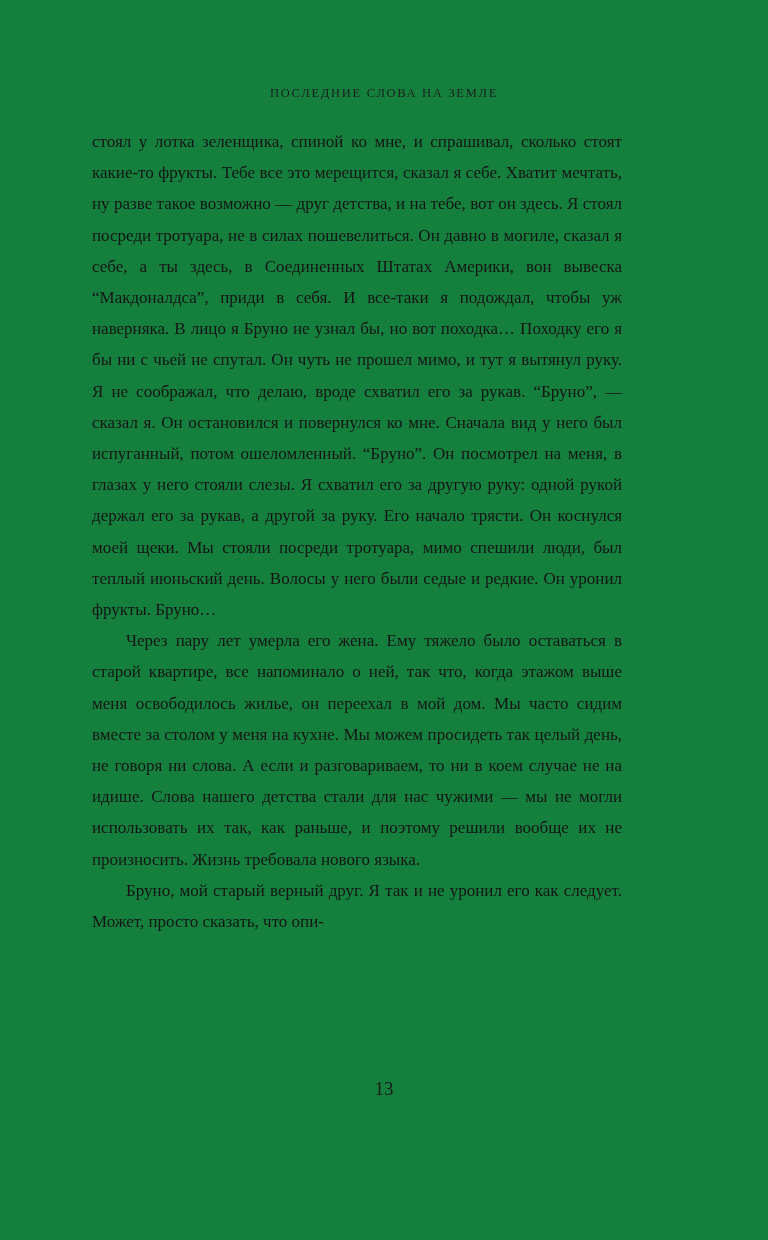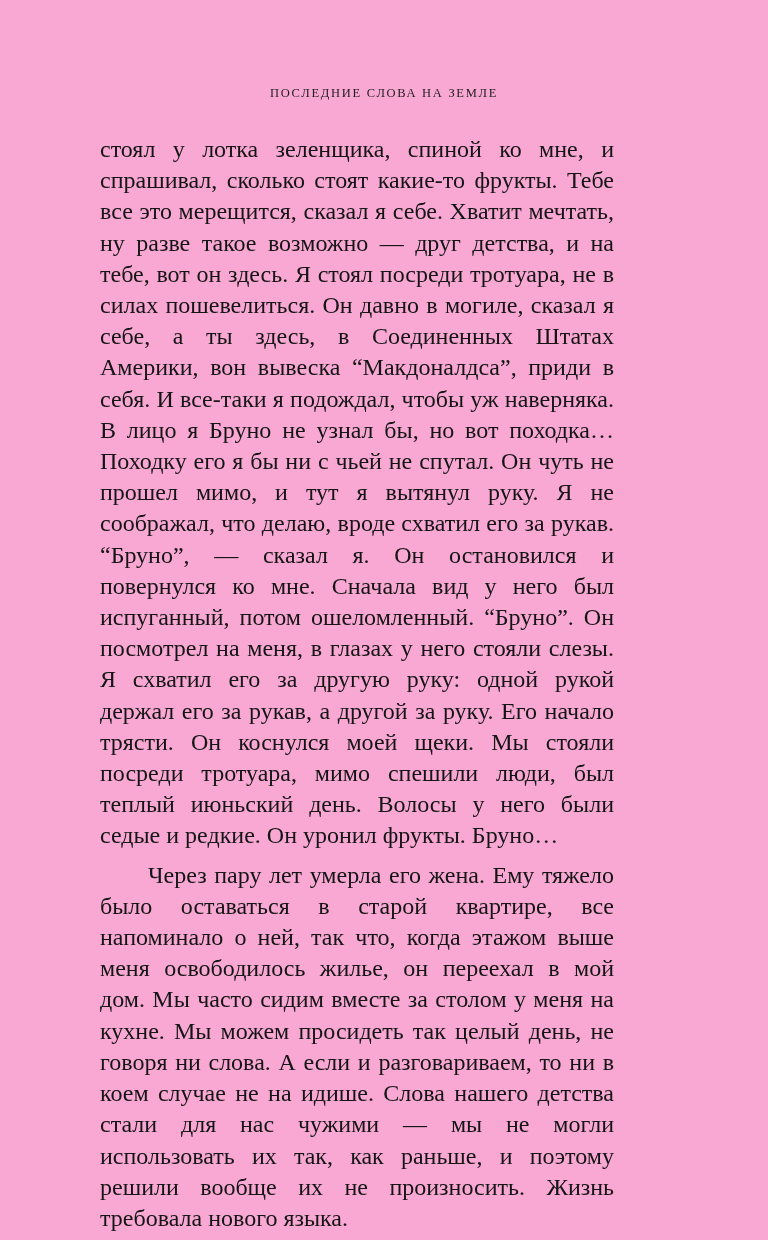--- a/index.html
+++ b/index.html
@@ -11,21 +11,21 @@
     width: 768px;
     height: 1240px;
     position: relative;
     overflow: hidden;
     font-family: "Liberation Serif", serif;
     color: #1a1a1a;
   }
   .page {
     position: absolute;
     inset: 0;
-    background: #f9a8d4;
+    background: #15803d;
   }
   .running-head {
     position: absolute;
     top: 86px;
     left: 0;
     width: 100%;
     text-align: center;
     font-family: "Liberation Serif", serif;
     font-size: 12.5px;
     letter-spacing: 1.7px;
@@ -33,22 +33,22 @@
     text-transform: uppercase;
     font-variant: small-caps;
   }
   .text-block {
     position: absolute;
     top: 126px;
     left: 92px;
     width: 530px;
   }
   p.para {
-    margin: 8px;
-    font-size: 24px;
+    margin: 0;
+    font-size: 17px;
     line-height: 31.2px;
     text-align: justify;
     text-justify: inter-word;
     color: #151515;
     hyphens: manual;
   }
   p.para + p.para {
     text-indent: 2.0em;
   }
   .folio {
@@ -67,14 +67,15 @@
 <div class="page">
 
   <div class="running-head">Последние слова на земле</div>
 
   <div class="text-block">
     <p class="para">стоял у лотка зеленщика, спиной ко мне, и спрашивал, сколько стоят какие-то фрукты. Тебе все это мерещится, сказал я себе. Хватит мечтать, ну разве такое возможно — друг детства, и на тебе, вот он здесь. Я стоял посреди тротуара, не в силах пошевелиться. Он давно в могиле, сказал я себе, а ты здесь, в Соединенных Штатах Америки, вон вывеска “Макдоналдса”, приди в себя. И все-таки я подождал, чтобы уж наверняка. В лицо я Бруно не узнал бы, но вот походка… Походку его я бы ни с чьей не спутал. Он чуть не прошел мимо, и тут я вытянул руку. Я не соображал, что делаю, вроде схватил его за рукав. “Бруно”, — сказал я. Он остановился и повернулся ко мне. Сначала вид у него был испуганный, потом ошеломленный. “Бруно”. Он посмотрел на меня, в глазах у него стояли слезы. Я схватил его за другую руку: одной рукой держал его за рукав, а другой за руку. Его начало трясти. Он коснулся моей щеки. Мы стояли посреди тротуара, мимо спешили люди, был теплый июньский день. Волосы у него были седые и редкие. Он уронил фрукты. Бруно…</p>
     <p class="para">Через пару лет умерла его жена. Ему тяжело было оставаться в старой квартире, все напоминало о ней, так что, когда этажом выше меня освободилось жилье, он переехал в мой дом. Мы часто сидим вместе за столом у меня на кухне. Мы можем просидеть так целый день, не говоря ни слова. А если и разговариваем, то ни в коем случае не на идише. Слова нашего детства стали для нас чужими — мы не могли использовать их так, как раньше, и поэтому решили вообще их не произносить. Жизнь требовала нового языка.</p>
     <p class="para">Бруно, мой старый верный друг. Я так и не уронил его как следует. Может, просто сказать, что опи-</p>
   </div>
 
+  <div class="folio">13</div>
 
 </div>
 
 </body></html>

